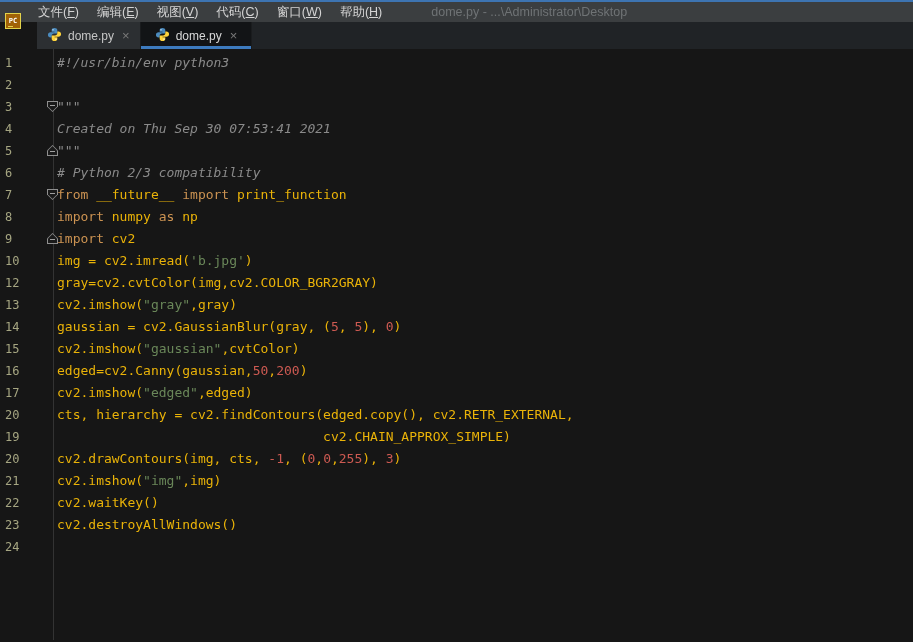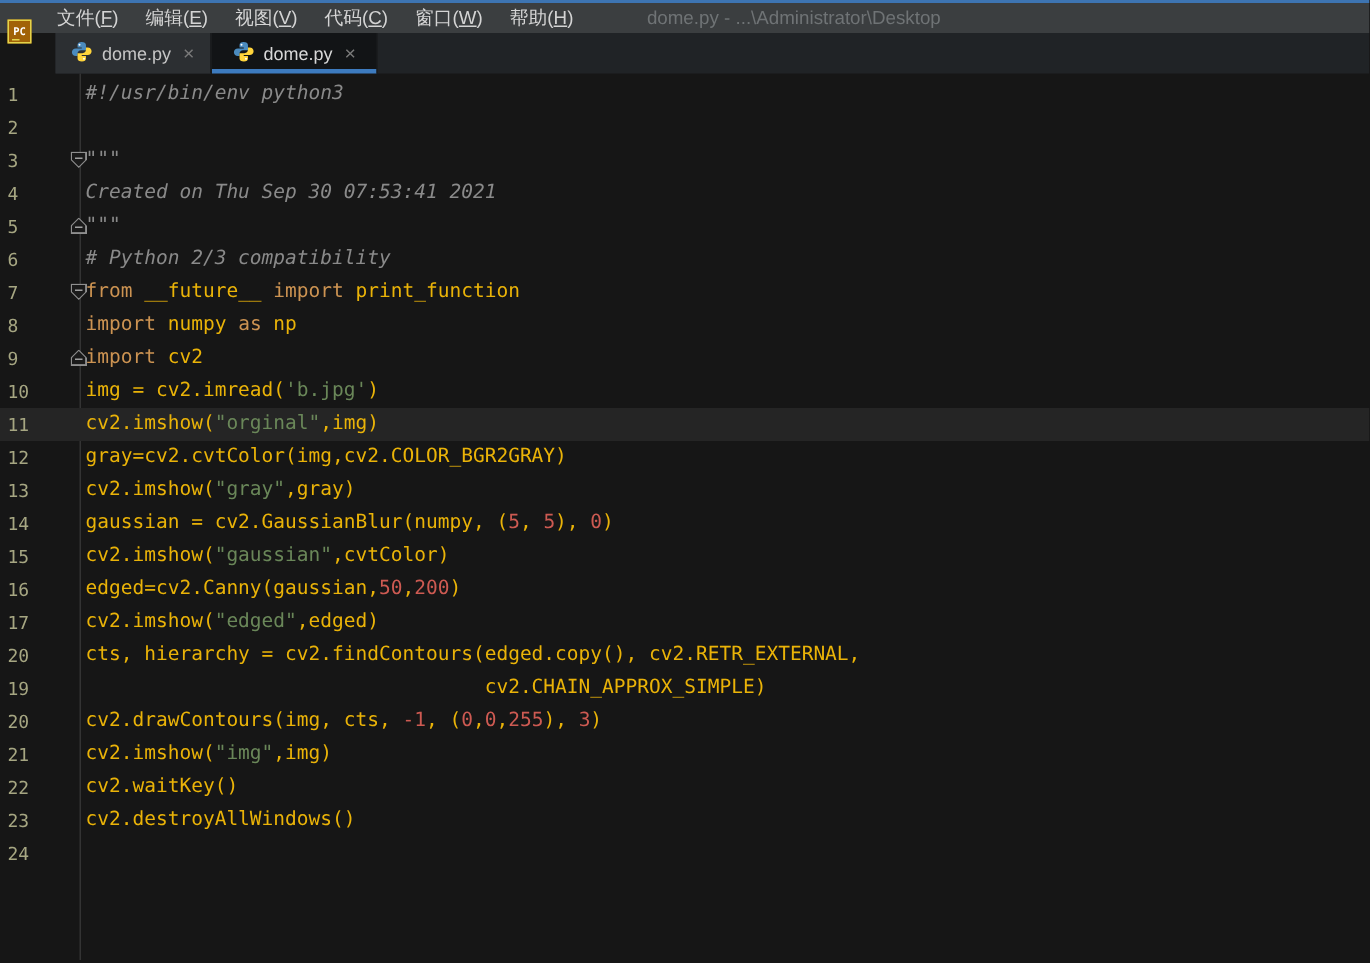--- a/index.html
+++ b/index.html
@@ -171,35 +171,31 @@
         <i class="p1"></i>
         <i class="p2"></i>
         <i class="mi"></i>
       </span>
       <pre class="code"><span class="t-kw">import</span><span class="t-pl"> cv2</span></pre>
     </div>
     <div class="row">
       <span class="num">10</span>
       <pre class="code"><span class="t-pl">img = cv2.imread(</span><span class="t-str">'b.jpg'</span><span class="t-pl">)</span></pre>
     </div>
-    <div class="row current">
-      <span class="num">11</span>
-      <pre class="code"><span class="t-pl">cv2.imshow(</span><span class="t-str">"orginal"</span><span class="t-pl">,img)</span></pre>
-    </div>
     <div class="row">
       <span class="num">12</span>
       <pre class="code"><span class="t-pl">gray=cv2.cvtColor(img,cv2.COLOR_BGR2GRAY)</span></pre>
     </div>
     <div class="row">
       <span class="num">13</span>
       <pre class="code"><span class="t-pl">cv2.imshow(</span><span class="t-str">"gray"</span><span class="t-pl">,gray)</span></pre>
     </div>
     <div class="row">
       <span class="num">14</span>
-      <pre class="code"><span class="t-pl">gaussian = cv2.GaussianBlur(numpy, (</span><span class="t-num">5</span><span class="t-pl">, </span><span class="t-num">5</span><span class="t-pl">), </span><span class="t-num">0</span><span class="t-pl">)</span></pre>
+      <pre class="code"><span class="t-pl">gaussian = cv2.GaussianBlur(gray, (</span><span class="t-num">5</span><span class="t-pl">, </span><span class="t-num">5</span><span class="t-pl">), </span><span class="t-num">0</span><span class="t-pl">)</span></pre>
     </div>
     <div class="row">
       <span class="num">15</span>
       <pre class="code"><span class="t-pl">cv2.imshow(</span><span class="t-str">"gaussian"</span><span class="t-pl">,cvtColor)</span></pre>
     </div>
     <div class="row">
       <span class="num">16</span>
       <pre class="code"><span class="t-pl">edged=cv2.Canny(gaussian,</span><span class="t-num">50</span><span class="t-pl">,</span><span class="t-num">200</span><span class="t-pl">)</span></pre>
     </div>
     <div class="row">

